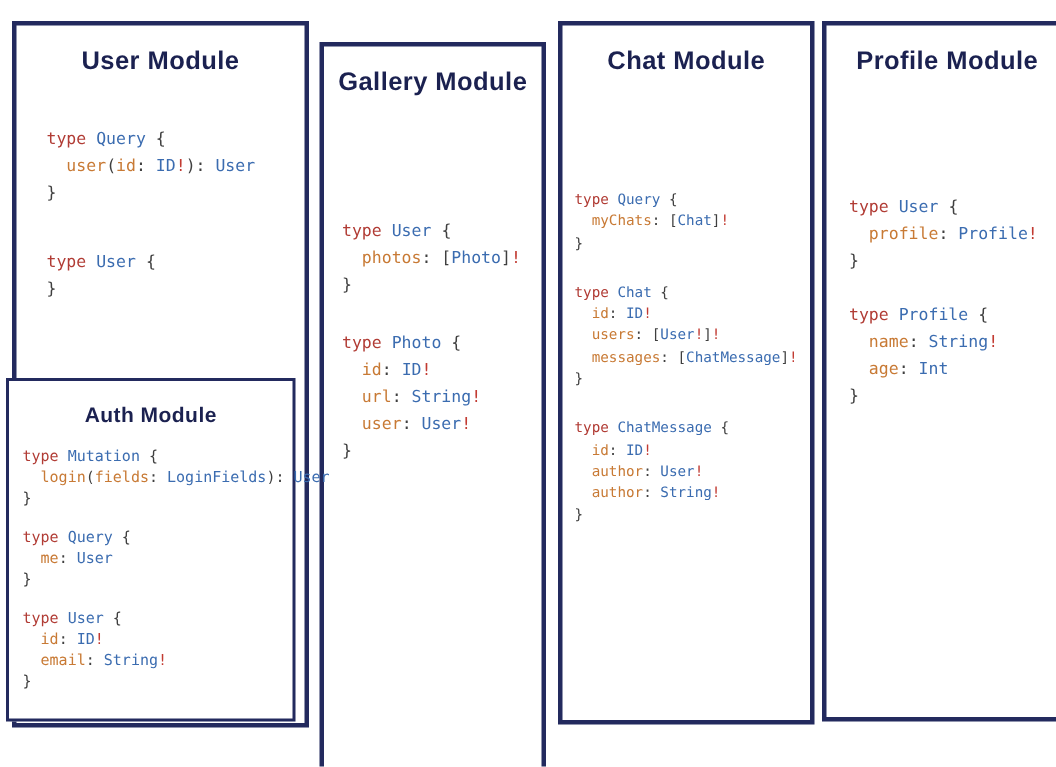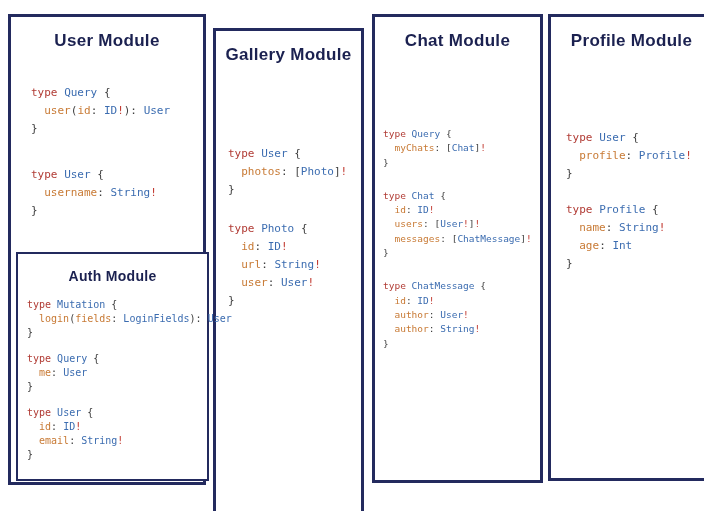--- a/index.html
+++ b/index.html
@@ -18,21 +18,21 @@
     background:var(--bg);
     font-family:"Liberation Sans", sans-serif;
     overflow:hidden;
   }
   .panel{
     position:absolute;background:#fff;
     border:3px solid var(--border);
     box-sizing:border-box;
   }
   #panel-user{left:8px;top:14px;width:198px;height:471px;}
-  #panel-auth{left:16px;top:252px;width:193px;height:229px;border-width:2px;z-index:2;}
+  #panel-auth{left:4px;top:252px;width:193px;height:229px;border-width:2px;z-index:2;}
   #panel-gallery{left:213px;top:28px;width:151px;height:494px;}
   #panel-chat{left:372px;top:14px;width:171px;height:469px;}
   #panel-profile{left:548px;top:14px;width:167px;height:467px;}
 
   .panel-title{
     font-weight:bold;color:var(--title);text-align:center;
     font-size:17px;line-height:24px;margin-top:12px;letter-spacing:.3px;
   }
   #panel-auth .panel-title{font-size:14px;line-height:20px;}
 
@@ -65,21 +65,20 @@
 <div class="panel" id="panel-user">
   <div class="panel-title">User Module</div>
   <div class="code-area">
       <div class="code-block">
         <div class="code-line"><span class="tok-kw">type </span><span class="tok-type">Query </span><span class="tok-punct">{</span></div>
         <div class="code-line"><span class="tok-field">  user</span><span class="tok-punct">(</span><span class="tok-field">id</span><span class="tok-punct">: </span><span class="tok-type">ID</span><span class="tok-bang">!</span><span class="tok-punct">): </span><span class="tok-type">User</span></div>
         <div class="code-line"><span class="tok-punct">}</span></div>
       </div>
       <div class="code-block">
         <div class="code-line"><span class="tok-kw">type </span><span class="tok-type">User </span><span class="tok-punct">{</span></div>
-        <div class="code-line"><span class="tok-field">  username</span><span class="tok-punct">: </span><span class="tok-type">String</span><span class="tok-bang">!</span></div>
         <div class="code-line"><span class="tok-punct">}</span></div>
       </div>
     </div>
 </div>
 
 <div class="panel" id="panel-auth">
   <div class="panel-title">Auth Module</div>
   <div class="code-area">
       <div class="code-block">
         <div class="code-line"><span class="tok-kw">type </span><span class="tok-type">Mutation </span><span class="tok-punct">{</span></div>

